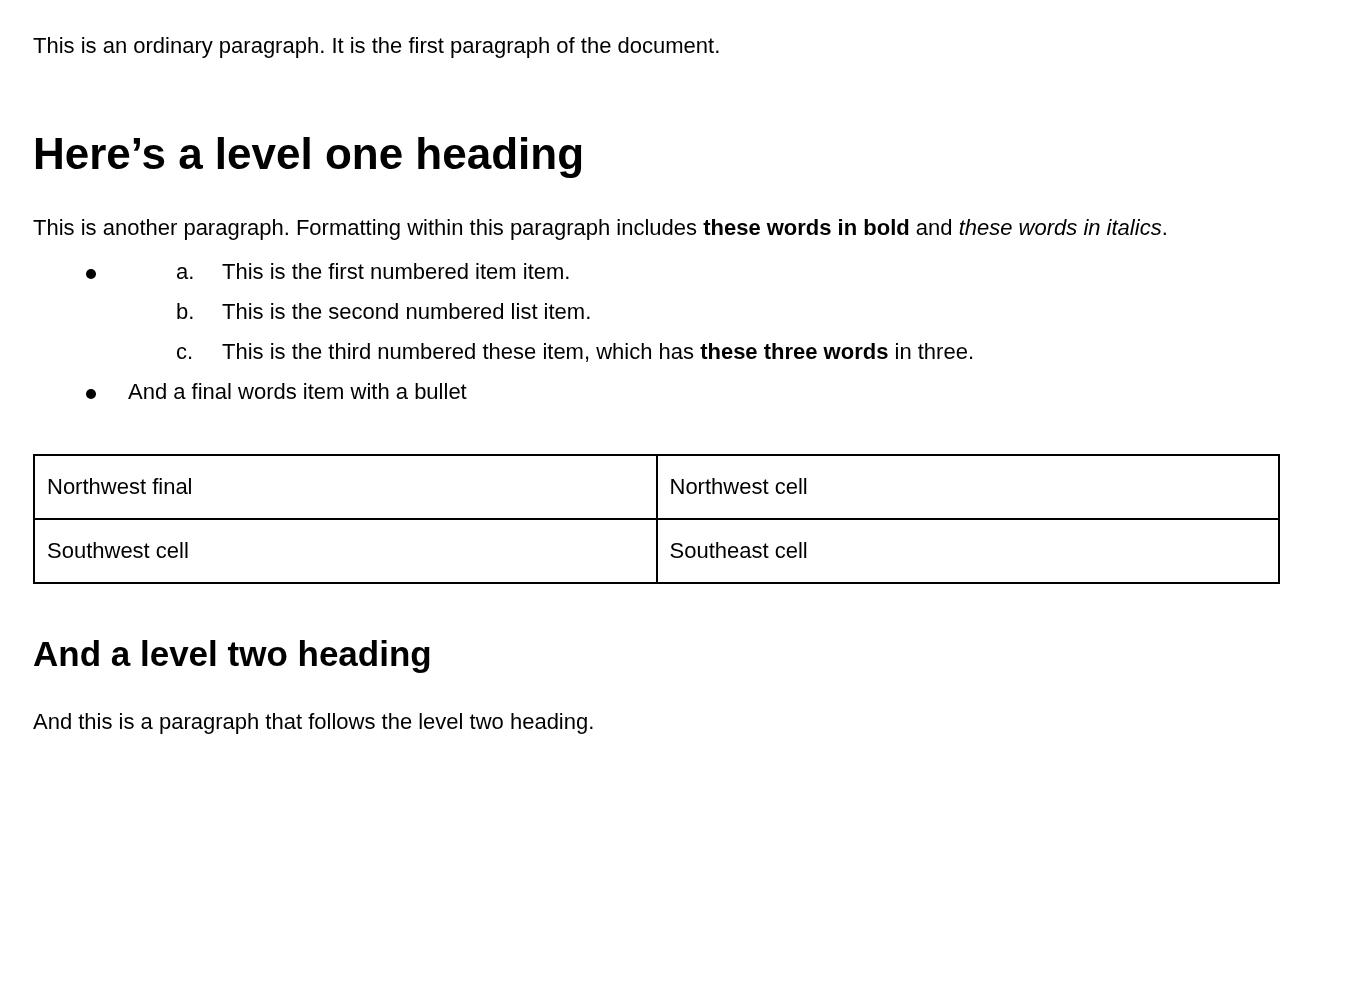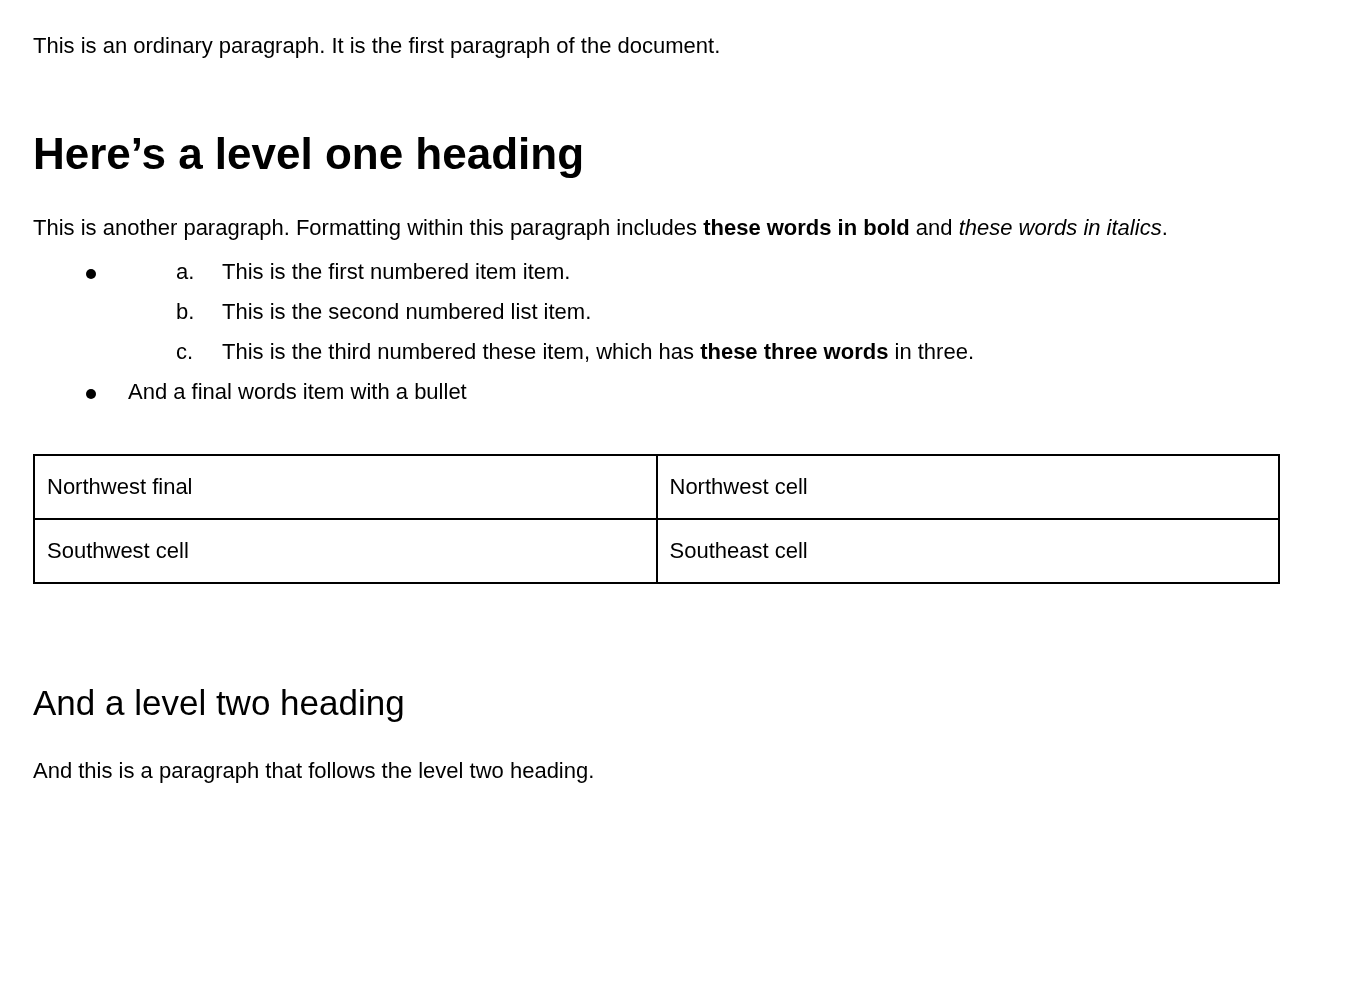--- a/index.html
+++ b/index.html
@@ -24,24 +24,24 @@
     line-height: 38px;
     font-weight: 400;
   }
   h1.h1 {
     margin: 62px 0 0 0;
     font-size: 44px;
     line-height: 53px;
     font-weight: 700;
   }
   h2.h2 {
-    margin: 98px 0 0 0;
+    margin: 49px 0 0 0;
     font-size: 35px;
     line-height: 42px;
-    font-weight: 400;
+    font-weight: 700;
   }
   .p2 { margin-top: 29px; }
   .p3 { margin-top: 28px; }
   .b { font-weight: 700; }
   .i { font-style: italic; }
   .list {
     margin-top: 5px;
   }
   .li {
     position: relative;

